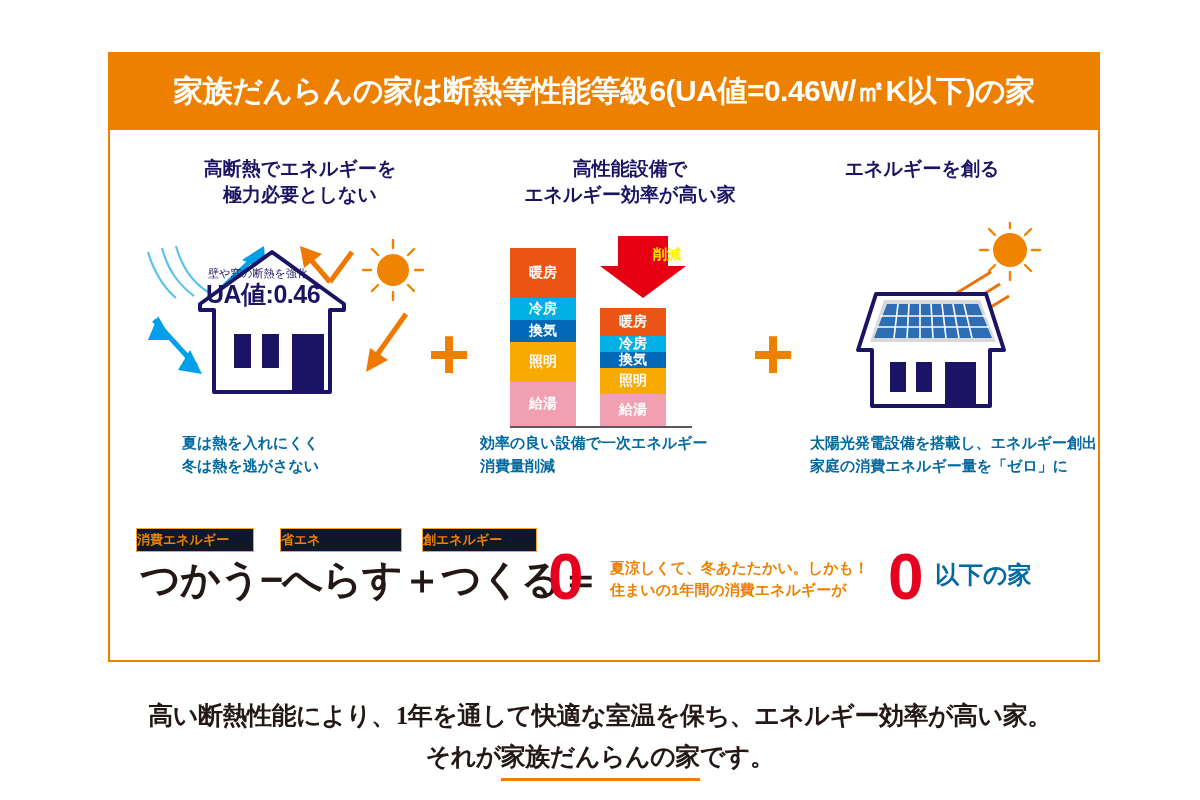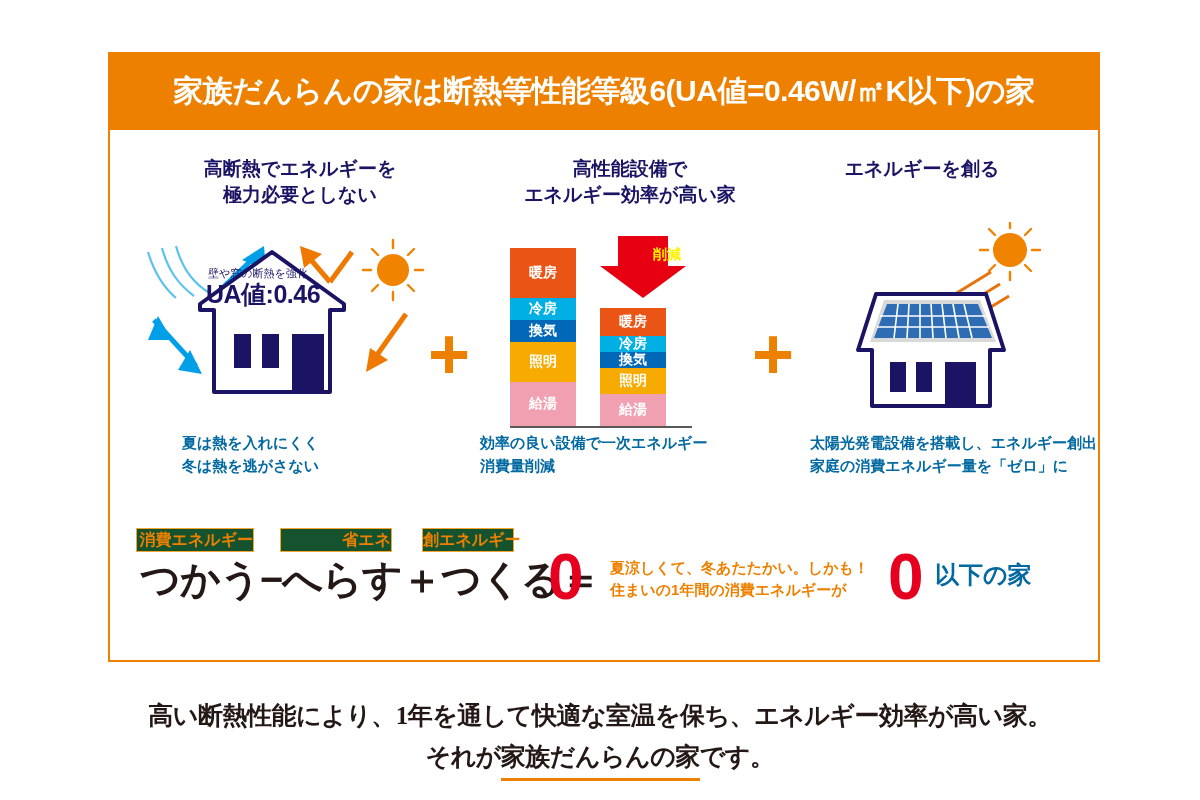--- a/index.html
+++ b/index.html
@@ -75,27 +75,27 @@
     font-weight: bold;
     line-height: 1;
   }
 
   
   .tag-box {
     position: absolute;
     box-sizing: border-box;
     border: 1.5px solid #f6a52a;
     color: #ee8000;
-    font-size: 16px;
-    font-weight: bold;
-    text-align: right;
+    font-size: 13px;
+    font-weight: bold;
+    text-align: left;
     line-height: 22px;
     height: 24px;
     white-space: nowrap;
-    background: #14532d;
+    background: #0f172a;
   }
   #equation-text {
     position: absolute;
     left: 140px;
     top: 552px;
     font-size: 40px;
     font-weight: bold;
     color: #231815;
     letter-spacing: -1px;
     white-space: nowrap;
@@ -357,22 +357,22 @@
       </g>
     </svg>
   </div>
 
   <div class="col-caption" style="left:700px; top:378px;">
     <div>太陽光発電設備を搭載し、エネルギー創出</div>
     <div>家庭の消費エネルギー量を「ゼロ」に</div>
   </div>
 
   <div class="tag-box" style="left:26px; top:474px; width:118px;">消費エネルギー</div>
-  <div class="tag-box" style="left:170px; top:474px; width:112px;">省エネ</div>
-  <div class="tag-box" style="left:312px; top:474px; width:92px;">創エネルギー</div>
+  <div class="tag-box" style="left:170px; top:474px; width:122px;">省エネ</div>
+  <div class="tag-box" style="left:312px; top:474px; width:115px;">創エネルギー</div>
 </div>
 
 <div id="equation-text">つかう−へらす＋つくる＝</div>
 <div class="big-zero" style="left:548px; top:545px;">0</div>
 
 <div id="mid-note">
   <div>夏涼しくて、冬あたたかい。しかも！</div>
   <div>住まいの1年間の消費エネルギーが</div>
 </div>
 

